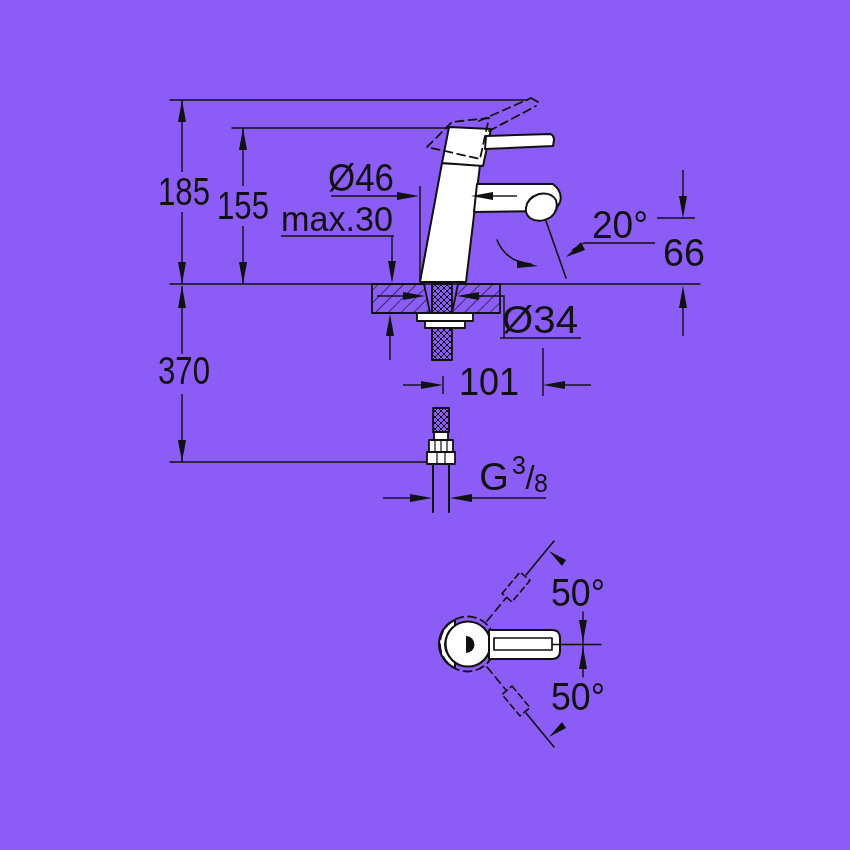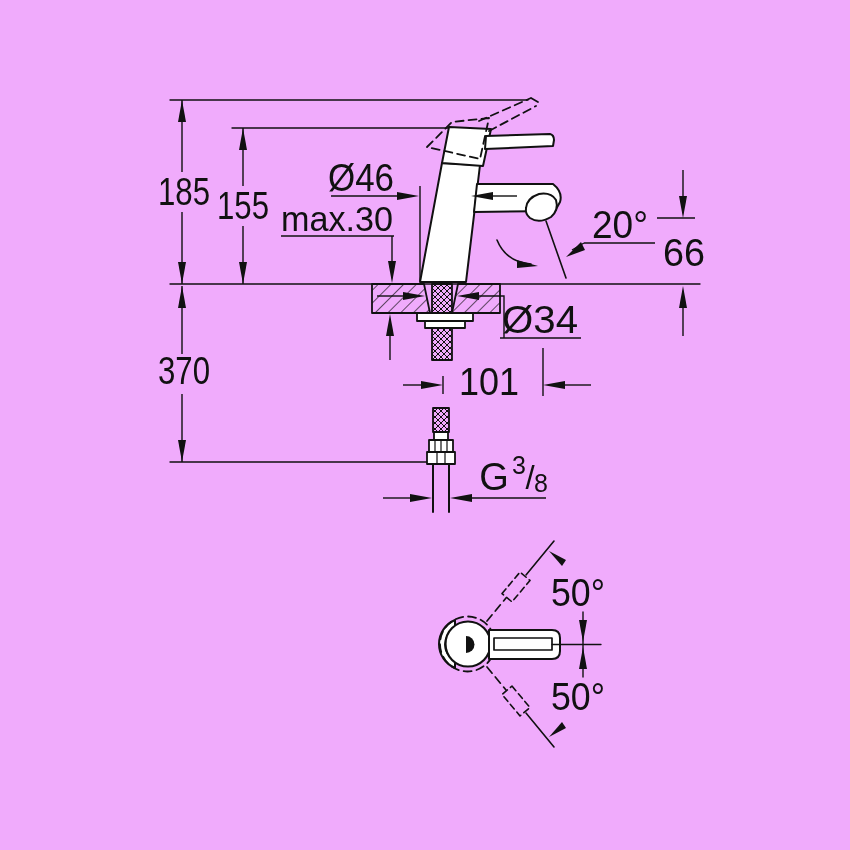--- a/index.html
+++ b/index.html
@@ -1,16 +1,16 @@
 <!DOCTYPE html>
 <html><head>
 <meta charset="utf-8">
 <style>
   html,body{margin:0;padding:0;background:#ffffff;}
-  .stage{width:850px;height:850px;background:#f0abfc;position:relative;overflow:hidden;}
+  .stage{width:850px;height:850px;background:#8b5cf6;position:relative;overflow:hidden;}
   svg{display:block;}
   text{font-family:"Liberation Sans","DejaVu Sans",sans-serif;fill:#111;}
   .dimtext{font-weight:400;}
 </style>
 </head>
 <body>
 
 <div class="stage">
 <svg width="850" height="850" viewBox="0 0 850 850">
   <defs>

